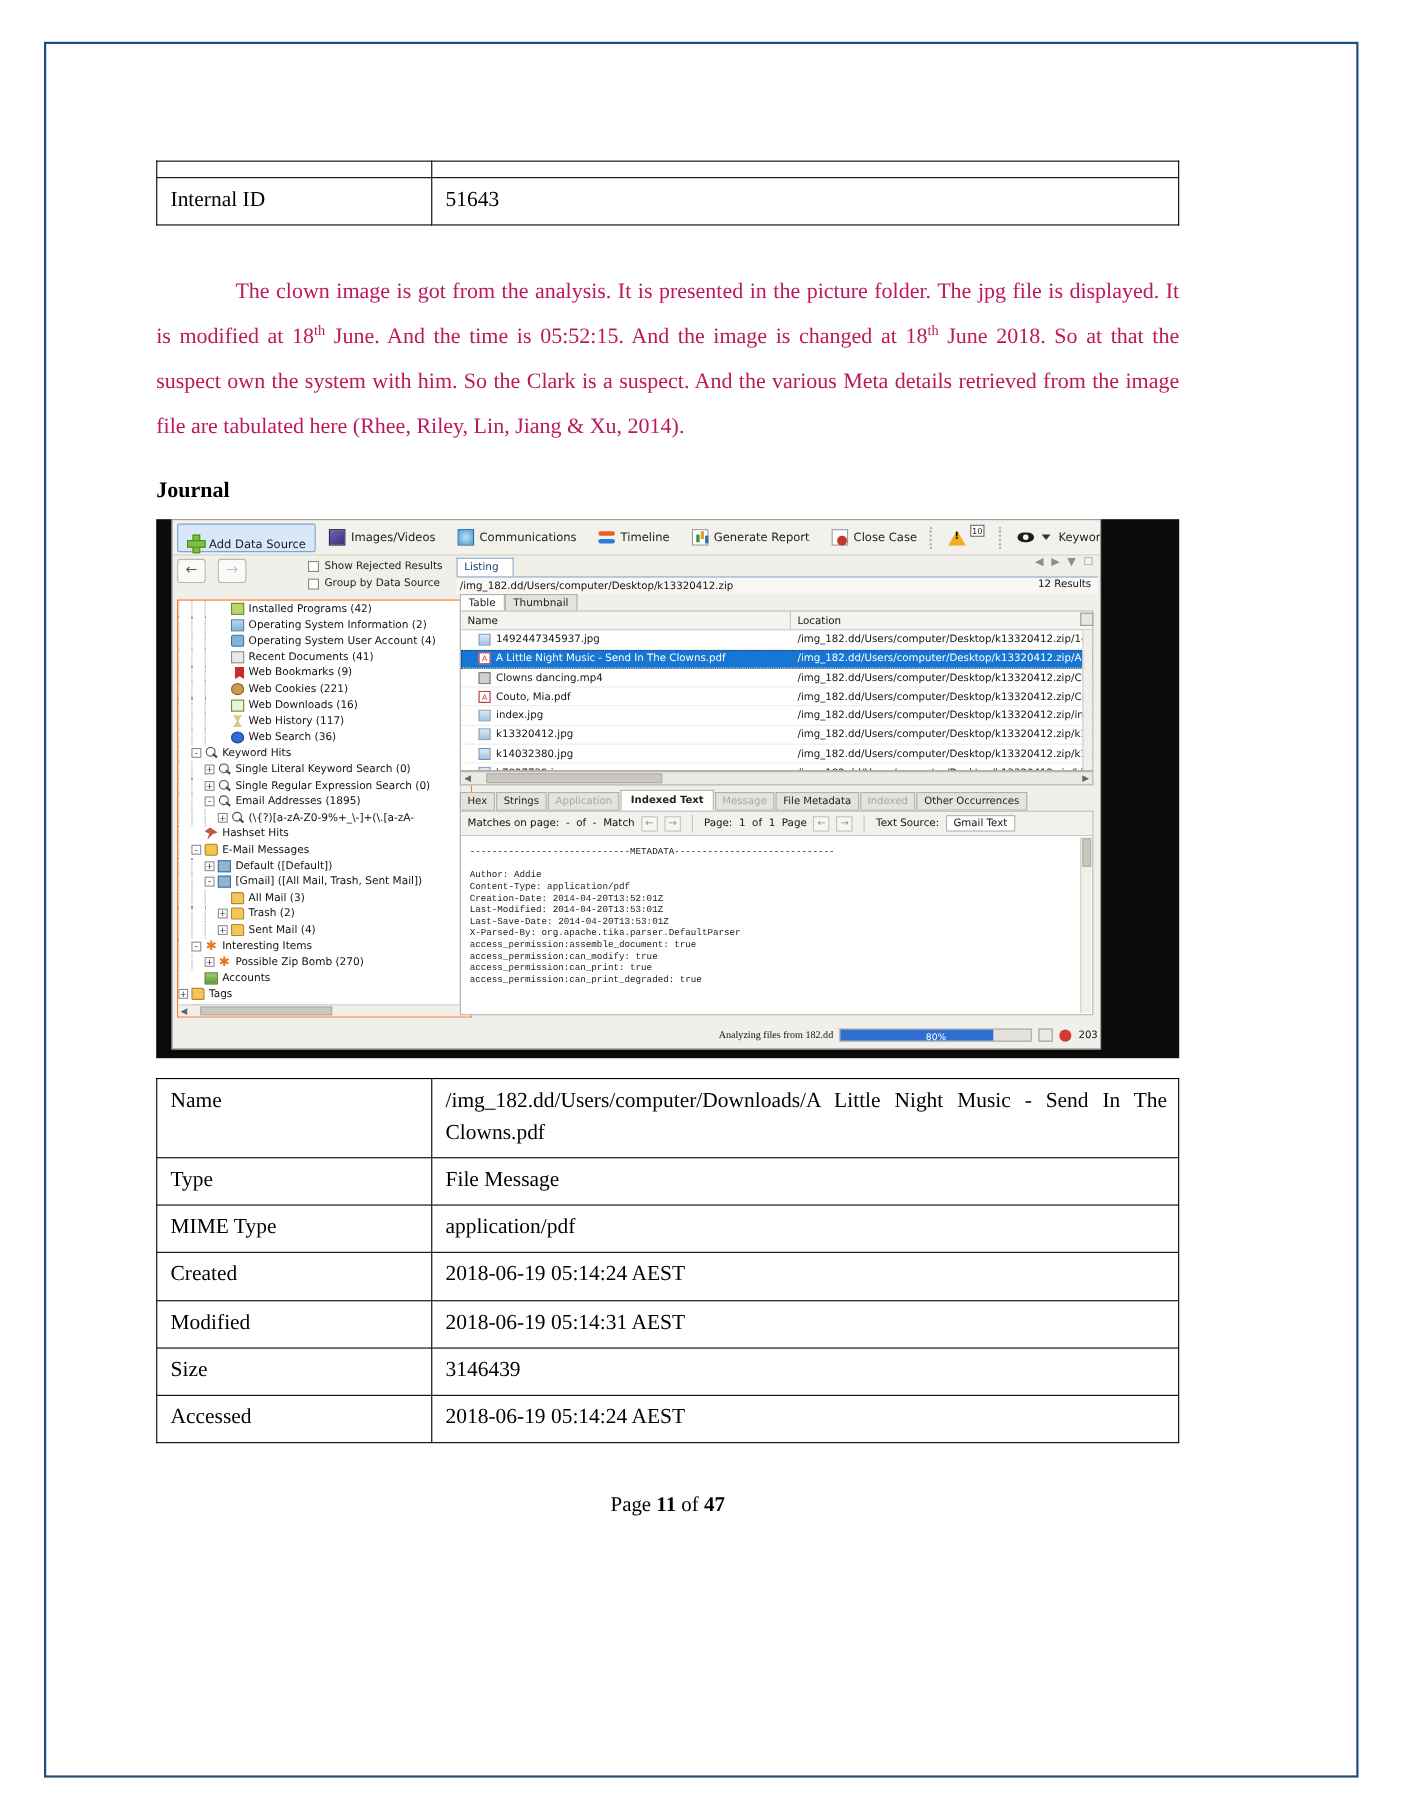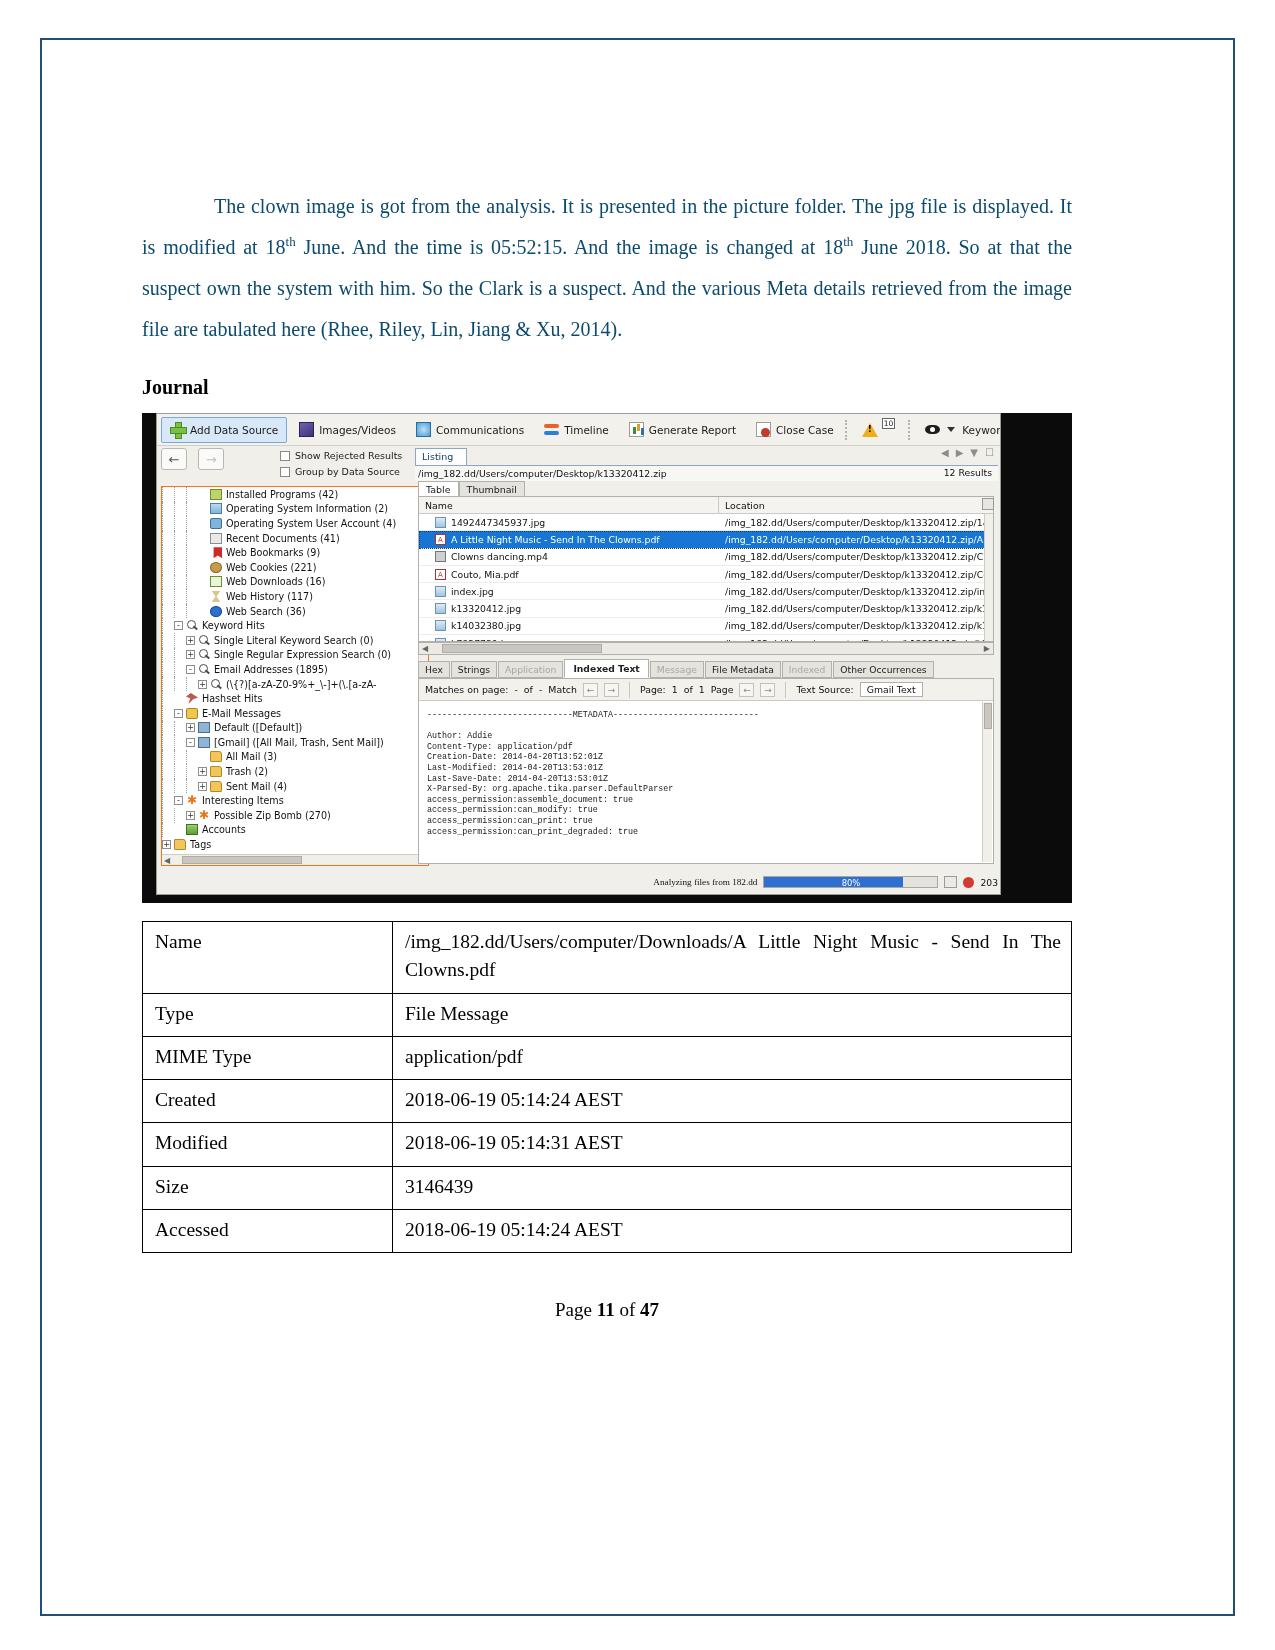--- a/index.html
+++ b/index.html
@@ -29,21 +29,21 @@
   }
   td.k { width:250px; }
 
   
   .para {
     margin-top:40px;
     font-size:20px;
     line-height:2.05;
     text-align:justify;
     text-indent:72px;
-    color:#0c4a6e;
+    color:#be185d;
   }
   .para sup { font-size:0.65em; vertical-align:super; }
   .heading {
     margin-top:26px;
     font-size:20px; font-weight:bold; color:#000;
   }
 
   
   .shot {
     position:relative;
@@ -64,21 +64,21 @@
   .toolbar {
     position:absolute; left:0; top:0; width:845px; height:32px;
     background:#f2f1ec; border-bottom:1px solid #d2d0c8;
     display:flex; align-items:center;
   }
   .tb-btn {
     display:flex; align-items:center; gap:5px;
     height:26px; padding:0 8px; margin-left:4px;
     font-size:10.5px; color:#1b1b1b; white-space:nowrap;
   }
-  .tb-btn.sel { border:1px solid #7aa7d4; background:#d9e8f8; border-radius:2px; }
+  .tb-btn.sel { border:1px solid #7aa7d4; background:#d9e8f8; border-radius:2px;align-items:flex-end; }
   .tb-sep { width:1px; height:20px; background:#c8c6bf; margin:0 6px; }
   .dots { width:3px; height:20px; border-left:2px dotted #b5b3ac; margin:0 3px; }
   .ico { width:15px; height:15px; display:inline-block; position:relative; flex:none; }
 
   .ico-plus::before { content:""; position:absolute; left:5px; top:0; width:5px; height:15px; background:#7ac043; border:1px solid #4f8a23; }
   .ico-plus::after  { content:""; position:absolute; left:0; top:5px; width:15px; height:5px; background:#7ac043; border:1px solid #4f8a23; }
   .ico-img { background:linear-gradient(145deg,#6f62b5,#3b3377); border:1px solid #2a2456; }
   .ico-comm{ background:radial-gradient(circle at 50% 50%,#bfe0f5,#4c9ed4); border:1px solid #2a6fa0; }
   .ico-time{ background:transparent; }
   .ico-time::before{ content:""; position:absolute; left:0; top:2px; width:15px; height:4px; background:#e8602c; border-radius:2px;}
@@ -211,20 +211,32 @@
   }
   .page-footer b { font-weight:bold; }
 </style>
 </head>
 <body>
 
 <div class="page-border"></div>
 
 <div class="content">
 
+  <table class="doc-table">
+    <tbody>
+        <tr>
+      <td class="k"></td>
+      <td></td>
+    </tr>
+    <tr>
+      <td class="k">Internal ID</td>
+      <td>51643</td>
+    </tr>
+  </tbody>
+    </table>
 
   <p class="para"><span>The clown image is got from the analysis. It is presented in the picture folder. The jpg file is displayed. It is modified at 18</span><sup>th</sup><span> June. And the time is 05:52:15. And the image is changed at 18</span><sup>th</sup><span> June 2018. So at that the suspect own the system with him. So the Clark is a suspect. And the various Meta details retrieved from the image file are tabulated here (Rhee, Riley, Lin, Jiang &amp; Xu, 2014).</span></p>
 
   <div class="heading">Journal</div>
 
   <div class="shot">
     <div class="app">
 
       <div class="toolbar">
         <div class="tb-btn sel">

